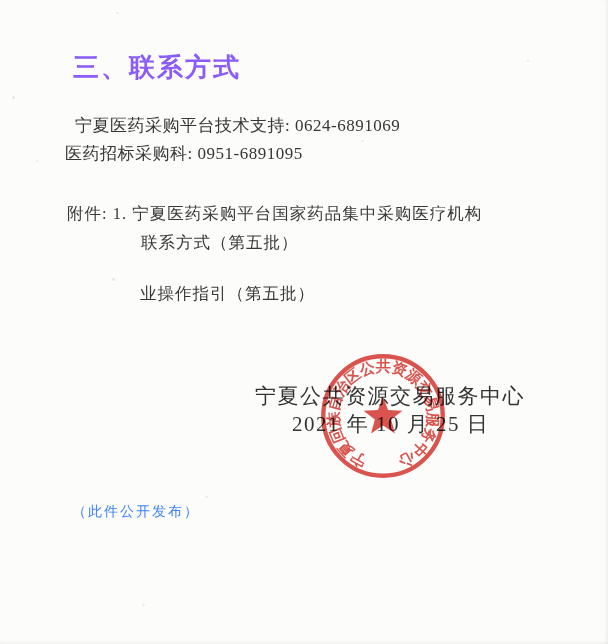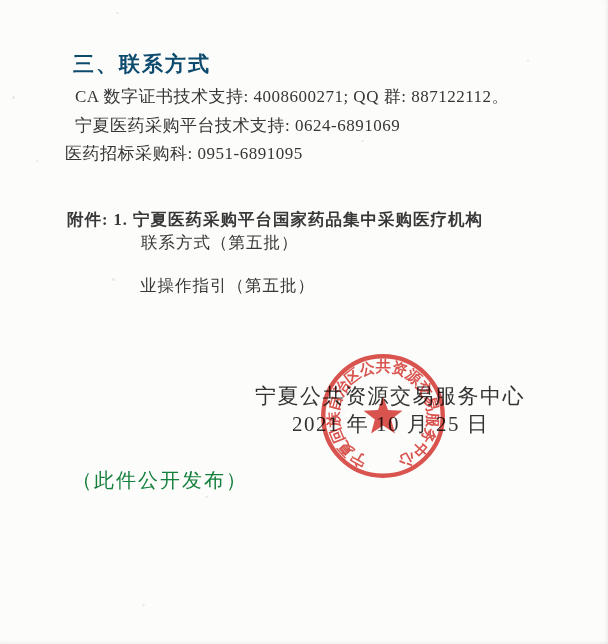--- a/index.html
+++ b/index.html
@@ -15,28 +15,28 @@
   #page::after{
     content:"";
     position:absolute;inset:0;
     pointer-events:none;
     box-shadow:inset -3px 0 4px -2px rgba(0,0,0,.07), inset 0 -3px 4px -2px rgba(0,0,0,.06);
   }
   .txt{position:absolute;white-space:nowrap;letter-spacing:.5px;}
   .heading{
     font-family:"Liberation Sans","DejaVu Sans",sans-serif;
     font-weight:bold;
-    font-size:21px;
+    font-size:26px;
     letter-spacing:2px;
-    color:#0c4a6e;
+    color:#8b5cf6;
   }
   .body-line{font-size:17px;color:#363636;}
   .attach-line{font-size:16.5px;color:#383838;letter-spacing:1px;}
   .sig-line{font-size:21px;color:#333;letter-spacing:1.5px;}
-  .footer-line{font-size:20px;color:#15803d;letter-spacing:2px;}
+  .footer-line{font-size:14px;color:#3b82f6;letter-spacing:2px;margin-top:36px;}
 
   #seal{
     position:absolute;
     left:315px;top:348px;
     width:136px;height:136px;
     mix-blend-mode:multiply;
     opacity:.9;
   }
   #seal .ring{stroke:var(--seal-color,#d8423c);}
   #seal .star{fill:var(--seal-color,#d8423c);}
@@ -48,27 +48,26 @@
   }
   .speck{position:absolute;border-radius:50%;background:#d8d8d5;opacity:.55;}
 </style>
 </head>
 <body>
 
 <div id="page">
 
   <div class="txt heading" style="left:73px;top:50px;">三、联系方式</div>
 
-  <div class="txt body-line" style="left:75px;top:85px;">CA 数字证书技术支持: 4008600271; QQ 群: 887122112。</div>
   <div class="txt body-line" style="left:75px;top:114px;">宁夏医药采购平台技术支持:  0624-6891069</div>
   <div class="txt body-line" style="left:65px;top:142px;">医药招标采购科:  0951-6891095</div>
 
-  <div class="txt attach-line" style="left:67px;top:209px;font-weight:bold;">附件: 1. 宁夏医药采购平台国家药品集中采购医疗机构</div>
+  <div class="txt attach-line" style="left:67px;top:203px;">附件: 1. 宁夏医药采购平台国家药品集中采购医疗机构</div>
   <div class="txt attach-line" style="left:141px;top:232px;">联系方式（第五批）</div>
-  <div class="txt attach-line" style="left:140px;top:275px;">业操作指引（第五批）</div>
+  <div class="txt attach-line" style="left:140px;top:283px;">业操作指引（第五批）</div>
 
   <div class="txt sig-line" style="left:255px;top:382px;">宁夏公共资源交易服务中心</div>
   <div class="txt sig-line" style="left:292px;top:410px;">2021 年 10 月 25 日</div>
 
   <div class="txt footer-line" style="left:72px;top:467px;">（此件公开发布）</div>
 
   <svg id="seal" viewBox="0 0 140 140">
     <circle class="ring" cx="70" cy="70" r="61.5" fill="none" stroke-width="4.5"></circle>
     <path id="sealArc" d="M 54.3 113.2 A 46 46 0 1 1 85.7 113.2" fill="none"></path>
     <text class="ring-text">

